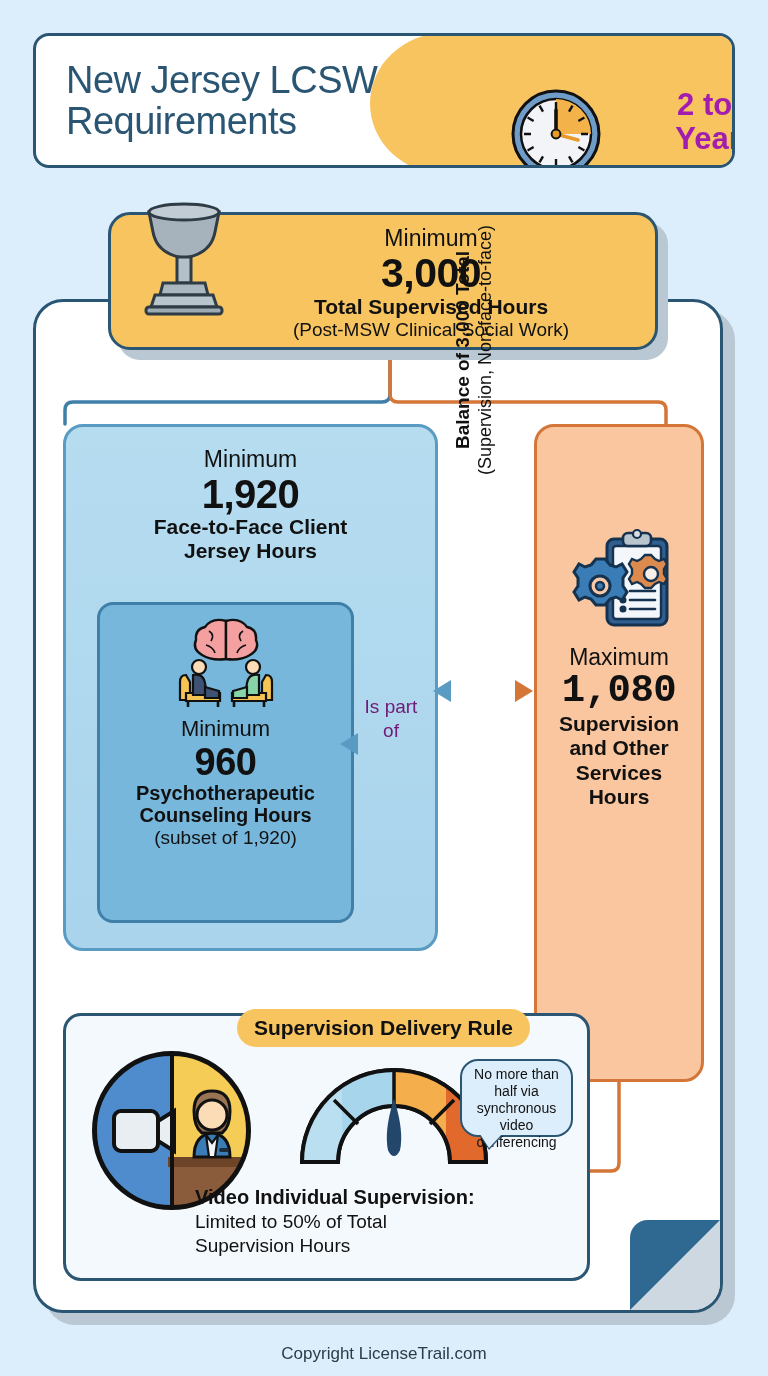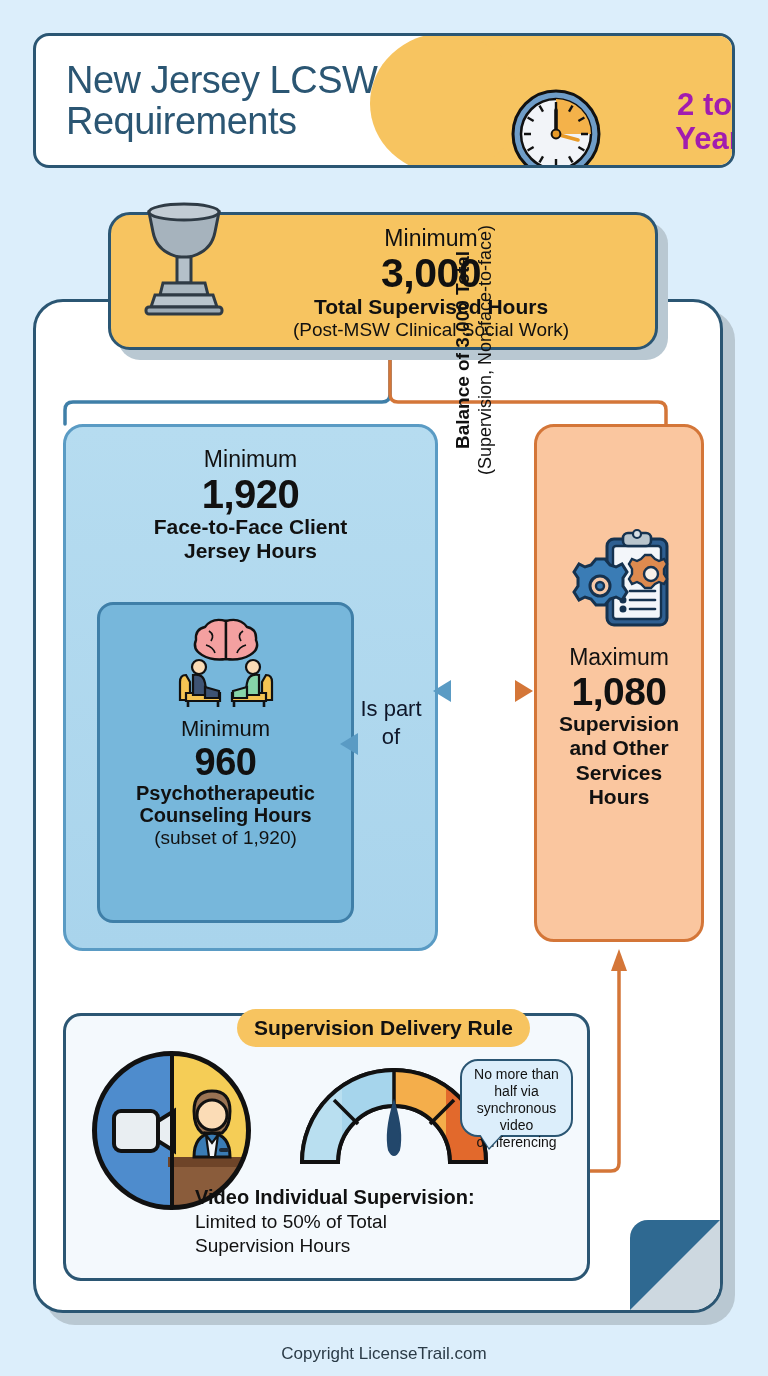--- a/index.html
+++ b/index.html
@@ -102,42 +102,42 @@
   .innerbox .counsel{position:absolute;left:50%;top:10px;transform:translateX(-50%);width:128px;height:96px;}
   .innerbox .txt{position:absolute;left:4px;right:4px;top:112px;text-align:center;color:#111;}
   .innerbox .lbl-sm{font-size:22px;}
   .innerbox .lbl-num{font-size:38px;}
   .innerbox .lbl-bold{font-size:20px;}
   .innerbox .lbl-par{font-size:19px;}
 
   
   .ispartof{
     position:absolute;left:360px;top:695px;width:62px;
-    text-align:center;color:#0f172a;font-size:22px;line-height:1.26;
+    text-align:center;color:#701a75;font-size:19px;line-height:1.26;
   }
 
   
   .balance{
     position:absolute;left:452px;top:520px;width:340px;height:60px;
     transform:rotate(-90deg);transform-origin:left top;
     text-align:center;color:#111;
   }
   .balance .b1{font-size:19px;font-weight:bold;line-height:1.2;}
   .balance .b2{font-size:18px;line-height:1.2;}
 
   
   .orangebox{
-    position:absolute;left:534px;top:424px;width:170px;height:518px;
+    position:absolute;left:534px;top:424px;width:170px;height:658px;
     background:#fac69f;border:3px solid #d47638;border-radius:20px;
     box-sizing:border-box;
   }
   .orangebox .clip{position:absolute;left:50%;top:100px;transform:translateX(-50%);width:108px;height:104px;}
   .orangebox .txt{position:absolute;left:4px;right:4px;top:218px;text-align:center;color:#111;}
   .orangebox .lbl-sm{font-size:23px;}
-  .orangebox .lbl-num{font-size:39px;}
+  .orangebox .lbl-num{font-size:39px;font-family:Liberation Mono, monospace;}
   .orangebox .lbl-bold{font-size:21px;line-height:1.16;}
 
   
   .rulebox{
     position:absolute;left:63px;top:1013px;width:527px;height:268px;
     background:#f4f9fd;border:3px solid #2b5673;border-radius:18px;
     box-sizing:border-box;
   }
   .ruletag{
     position:absolute;left:237px;top:1009px;width:293px;height:38px;

